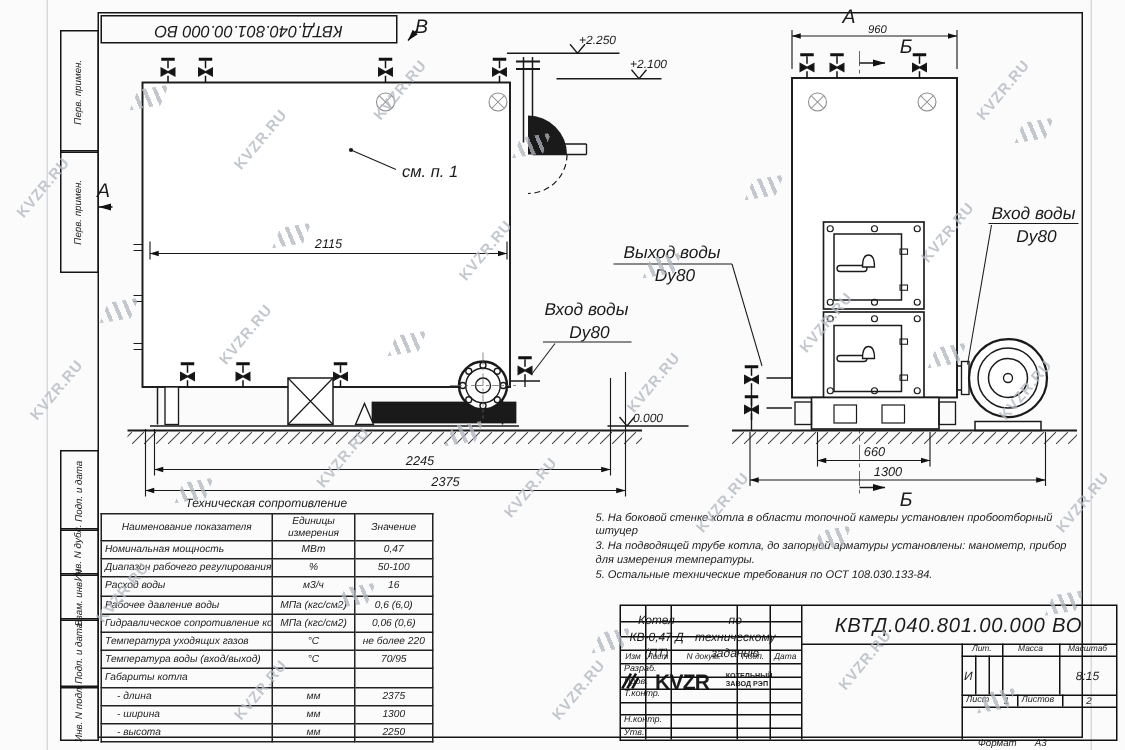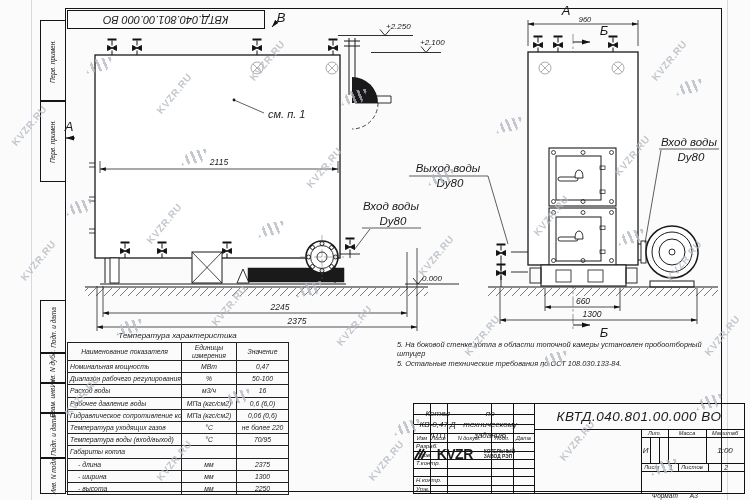--- a/index.html
+++ b/index.html
@@ -279,21 +279,21 @@
     <text x="268" y="118" font-size="11">см. п. 1</text>
     <text x="448" y="172" text-anchor="middle" font-size="11.5">Выход воды</text>
     <text x="450" y="187" text-anchor="middle" font-size="11.5">Dy80</text>
     <text x="391" y="210" text-anchor="middle" font-size="11.5">Вход воды</text>
     <text x="393" y="225" text-anchor="middle" font-size="11.5">Dy80</text>
     <text x="689" y="146" text-anchor="middle" font-size="11.5">Вход воды</text>
     <text x="691" y="161" text-anchor="middle" font-size="11.5">Dy80</text>
   </svg>
 
   <div id="spec">
-    <div class="spec-title">Температура характеристика</div>
+    <div class="spec-title">Техническая сопротивление</div>
     <table>
       <colgroup>
           <col style="width:114px">
           <col style="width:55px">
           <col style="width:52px">
         </colgroup>
       <tbody>
           <tr class="hdr">
         <td>Наименование показателя</td>
         <td>Единицы измерения</td>
@@ -353,20 +353,21 @@
             <td style="padding-left:10px">- высота</td>
             <td class="c">мм</td>
             <td class="c">2250</td>
           </tr>
     </tbody>
       </table>
   </div>
 
   <div id="notes">
     <div class="note">5. На боковой стенке котла в области топочной камеры установлен пробоотборный штуцер</div>
+    <div class="note">3. На подводящей трубе котла, до запорной арматуры установлены: манометр, прибор для измерения температуры.</div>
     <div class="note">5. Остальные технические требования по ОСТ 108.030.133-84.</div>
   </div>
 
   <div id="tblock">
 
     <div class="vl" style="left:16px;top:0;height:89px"></div>
     <div class="vl" style="left:33px;top:0;height:89px"></div>
     <div class="vl" style="left:77px;top:0;height:89px"></div>
     <div class="vl" style="left:99px;top:0;height:89px"></div>
     <div class="vl" style="left:120px;top:0;height:89px"></div>
@@ -408,21 +409,21 @@
 
     <div id="prod">
       <div>Котел КВ-0,47 Д (ПТ)</div>
       <div>по техническому заданию</div>
     </div>
 
     <div class="tcell cen" style="left:227px;top:25px;width:27px;height:8px;font-size:5.6px">Лит.</div>
     <div class="tcell cen" style="left:254px;top:25px;width:38px;height:8px;font-size:5.6px">Масса</div>
     <div class="tcell cen" style="left:292px;top:25px;width:38px;height:8px;font-size:5.6px">Масштаб</div>
     <div class="tcell cen" style="left:227px;top:33px;width:9px;height:26px;font-size:8px">И</div>
-    <div class="tcell cen" style="left:292px;top:33px;width:38px;height:26px;font-size:8px">1:00</div>
+    <div class="tcell cen" style="left:292px;top:33px;width:38px;height:26px;font-size:8px">8:15</div>
 
     <div class="tcell" style="left:230px;top:59.5px;width:22px;font-size:6px">Лист</div>
     <div class="tcell cen" style="left:250px;top:59px;width:14px;height:8px;font-size:6.5px">1</div>
     <div class="tcell" style="left:267px;top:59.5px;width:26px;font-size:6px">Листов</div>
     <div class="tcell cen" style="left:294px;top:59px;width:36px;height:8px;font-size:6.5px">2</div>
 
     <div id="logo-cell">
       <svg width="14" height="14" viewBox="0 0 14 14">
         <g stroke="#111" stroke-width="2">
             <path d="M1,13 L8,1"></path>

